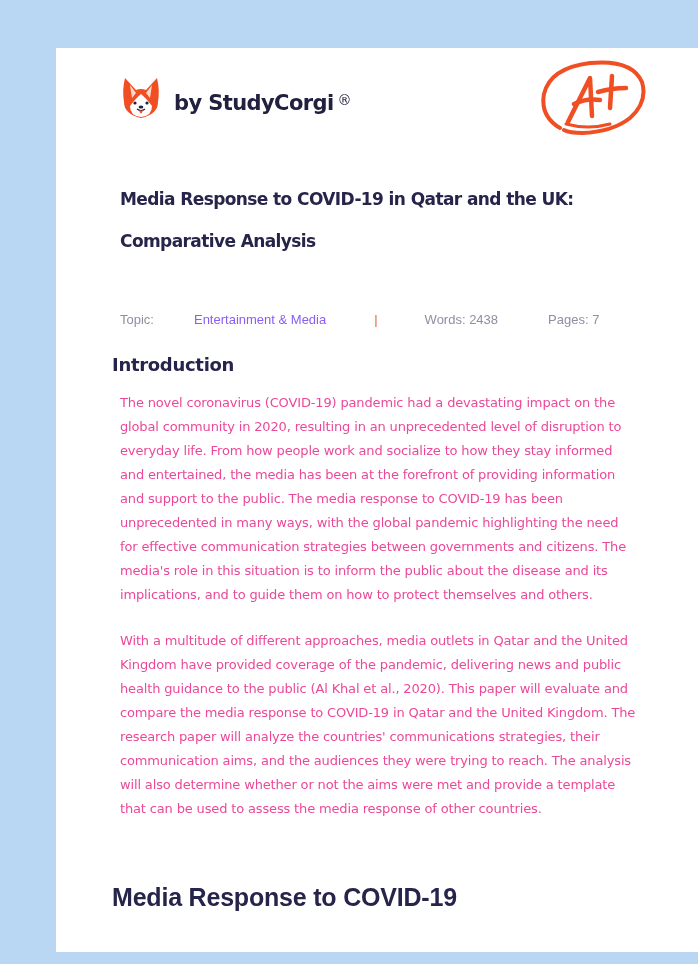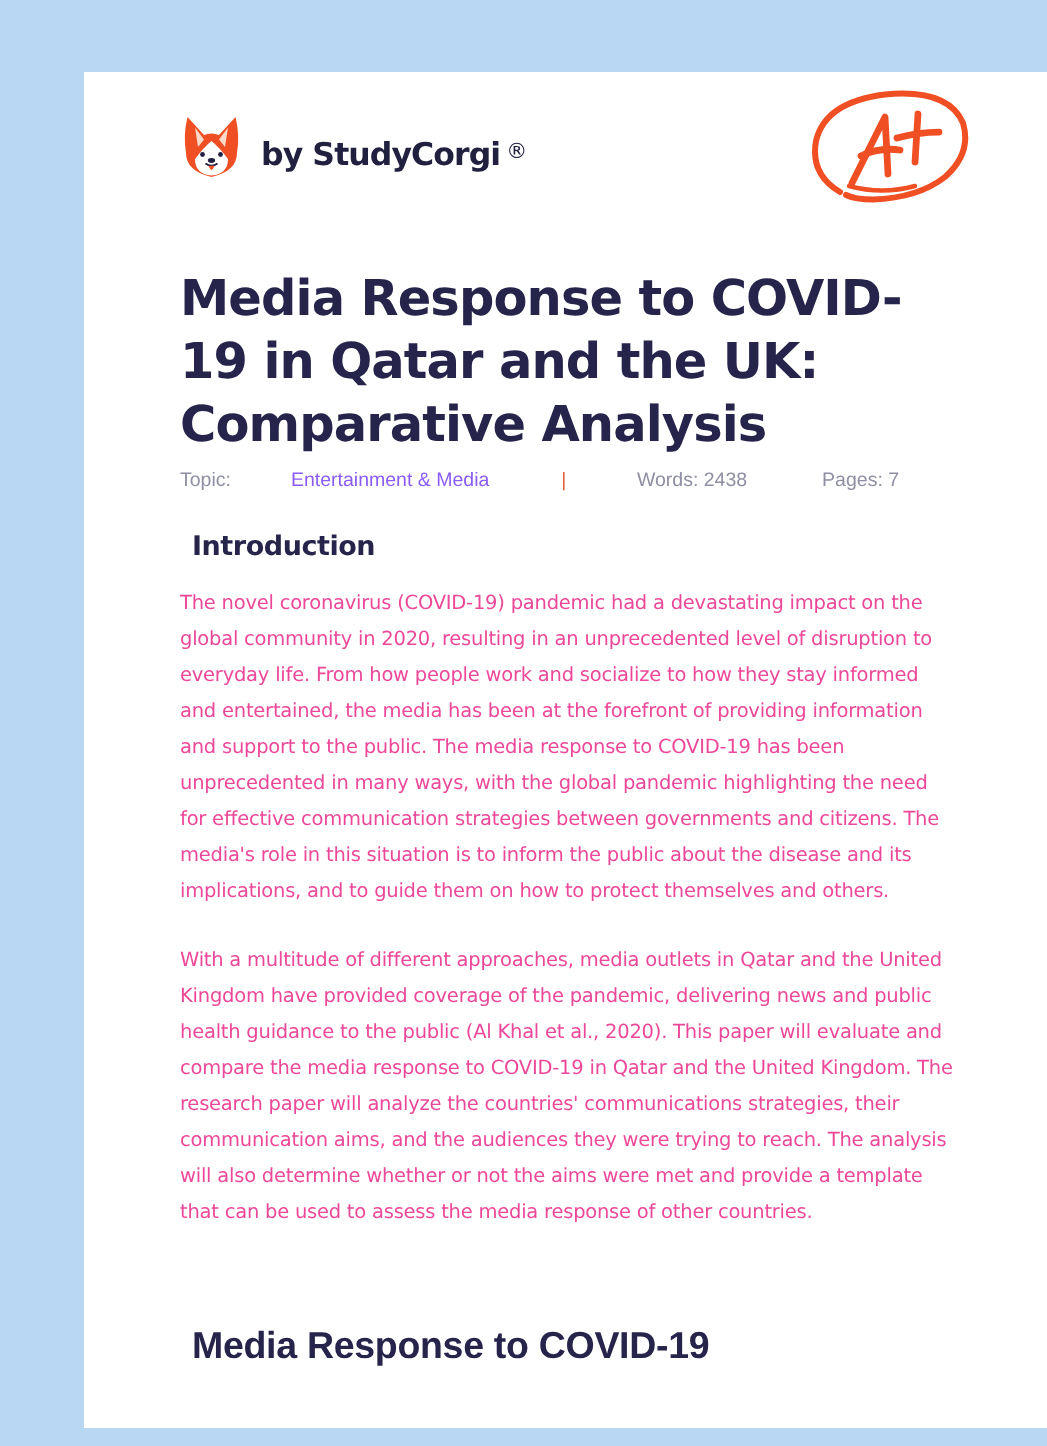--- a/index.html
+++ b/index.html
@@ -38,35 +38,35 @@
     }
     .grade {
       position: absolute; left: 482px; top: 10px;
       width: 112px; height: 82px;
     }
     .title {
       position: absolute; left: 64px; top: 130px;
       width: 500px;
       font-family: "DejaVu Sans", sans-serif;
       font-weight: bold;
-      font-size: 33px;
+      font-size: 17px;
       line-height: 42px;
       color: #26244a;
       letter-spacing: -0.6px;
     }
     .meta {
       position: absolute; left: 64px; top: 264px;
       font-size: 13px; color: #8e8fa3;
       display: flex; align-items: center; white-space: nowrap; gap: 35px;
     }
     .meta .topic-value { color: #8b5cf6; margin-left: 5px; text-align: center; }
     .meta .sep { color: #e0623a; margin: 0 12px 0 13px; }
     .meta .pages { margin-left: 15px; }
     .h2 {
-      position: absolute; left: 72px;
+      position: absolute; left: 56px;
       font-family: "DejaVu Sans", sans-serif;
       font-weight: bold;
       font-size: 18px;
       color: #26244a;
       letter-spacing: -0.3px;
     }
     .h2.intro { top: 306px; }
     .h2.section2 { top: 835px; font-family: "Liberation Sans", sans-serif; font-size: 25px; letter-spacing: -0.2px; }
     .para {
       position: absolute; left: 64px; width: 516px;

